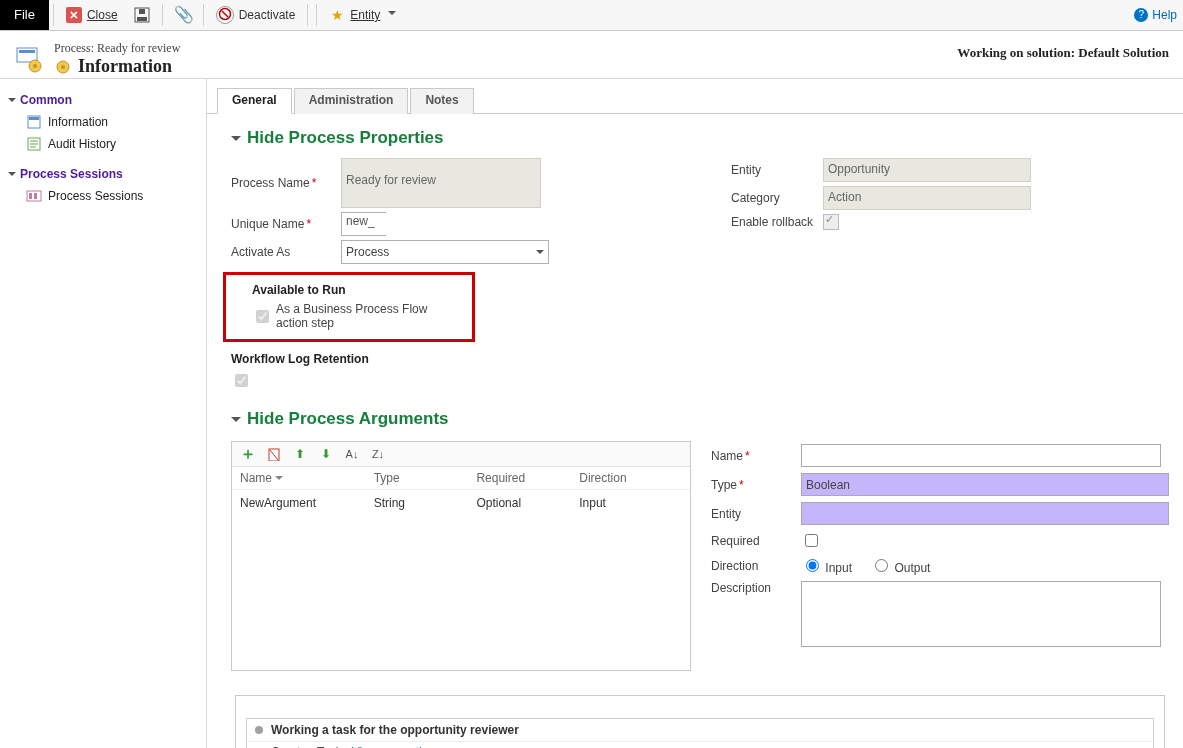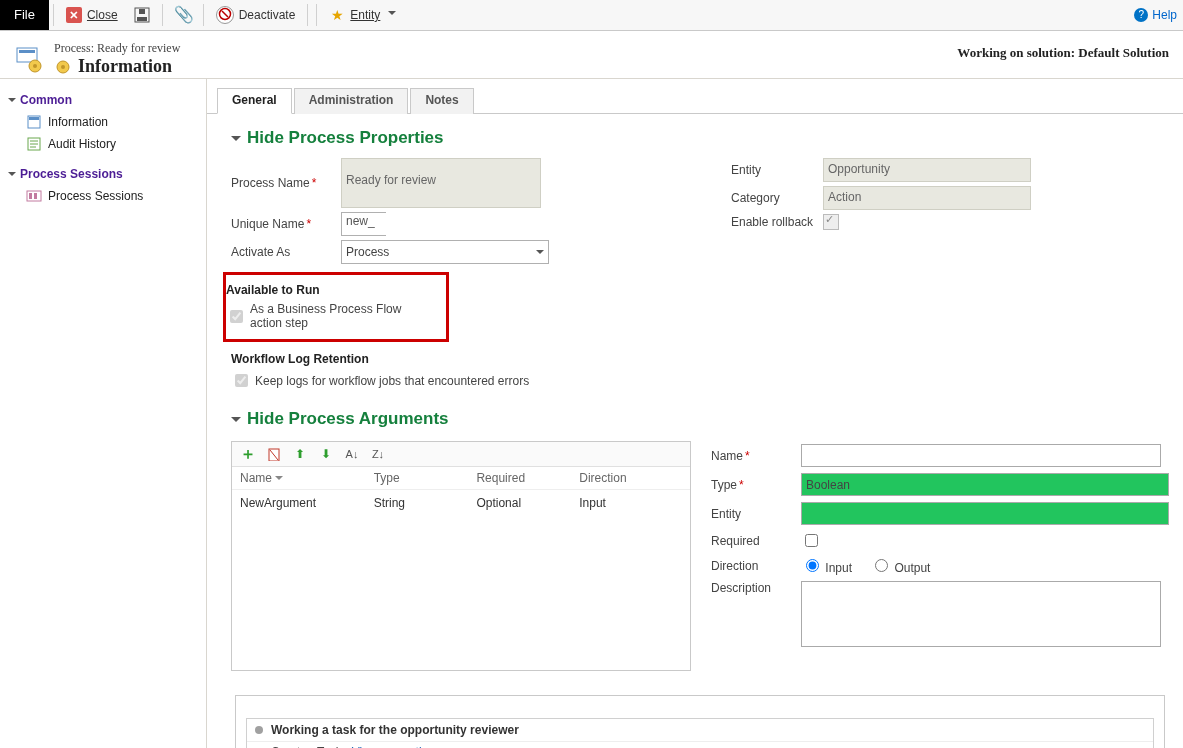--- a/index.html
+++ b/index.html
@@ -227,21 +227,21 @@
   }
   .check-disabled::after{
     content:"✓";
     color:#888;
     font-size:11px;
     position:absolute;top:-2px;left:1px;
   }
 
   .highlight-box {
     border:3px solid #c00;
-    padding:6px 10px 8px 0;
+    padding:6px 10px 8px 26px;
     width:210px;
     margin:6px 0 8px -8px;
   }
   .sub-title {
     font-weight:bold;
     color:#222;
     padding:2px 0 4px 0;
   }
   .check-row {
     display:flex;
@@ -298,21 +298,21 @@
     display:flex;
     align-items:center;
     padding:3px 0;
   }
   .arg-props .plabel{ width:90px; color:#444; }
   .prop-input{
     width:350px;height:19px;border:1px solid #aaa;padding:1px 4px;font:inherit;
   }
   .prop-select{
     width:358px;height:21px;border:1px solid #aaa;padding:0 4px;
-    display:flex;align-items:center;justify-content:space-between;color:#444;background:#22c55e;
+    display:flex;align-items:center;justify-content:space-between;color:#444;background:#c4b5fd;
   }
   .radio-row{ display:flex;gap:18px;align-items:center;color:#444;}
   .prop-textarea{
     width:350px;height:60px;border:1px solid #aaa;resize:none;font:inherit;padding:2px 4px;
   }
 
   
   .steps-container{
     border:1px solid #c9c9c9;
     margin:24px 4px 0 4px;
@@ -498,21 +498,20 @@
             <div class="sub-title">Available to Run</div>
             <div class="check-row">
               <input type="checkbox" checked="" disabled="" style="">
               <span>As a Business Process Flow action step</span>
             </div>
           </div>
 
           <div class="sub-title">Workflow Log Retention</div>
           <div class="check-row">
             <input type="checkbox" checked="" disabled="" style="">
-            <span>Keep logs for workflow jobs that encountered errors</span>
           </div>
         </div>
 
         <div class="col-right">
           <div class="field-row">
             <span class="label" style="width:92px">Entity</span>
             <div class="ro-box">Opportunity</div>
           </div>
           <div class="field-row">
             <span class="label" style="width:92px">Category</span>

